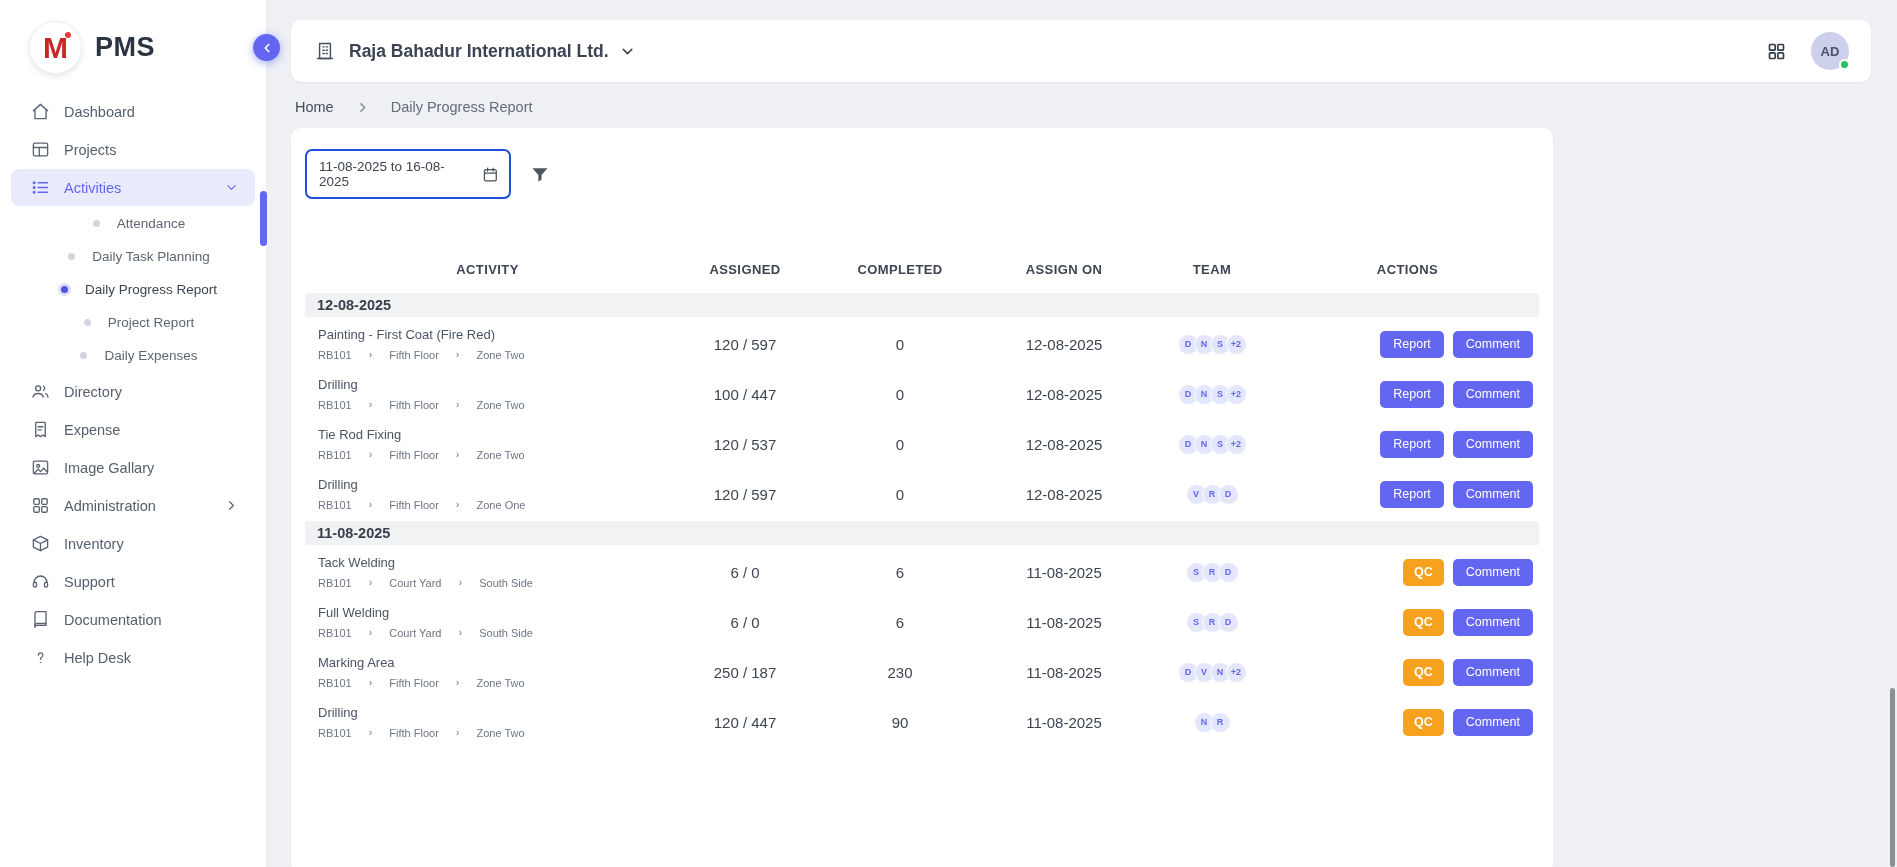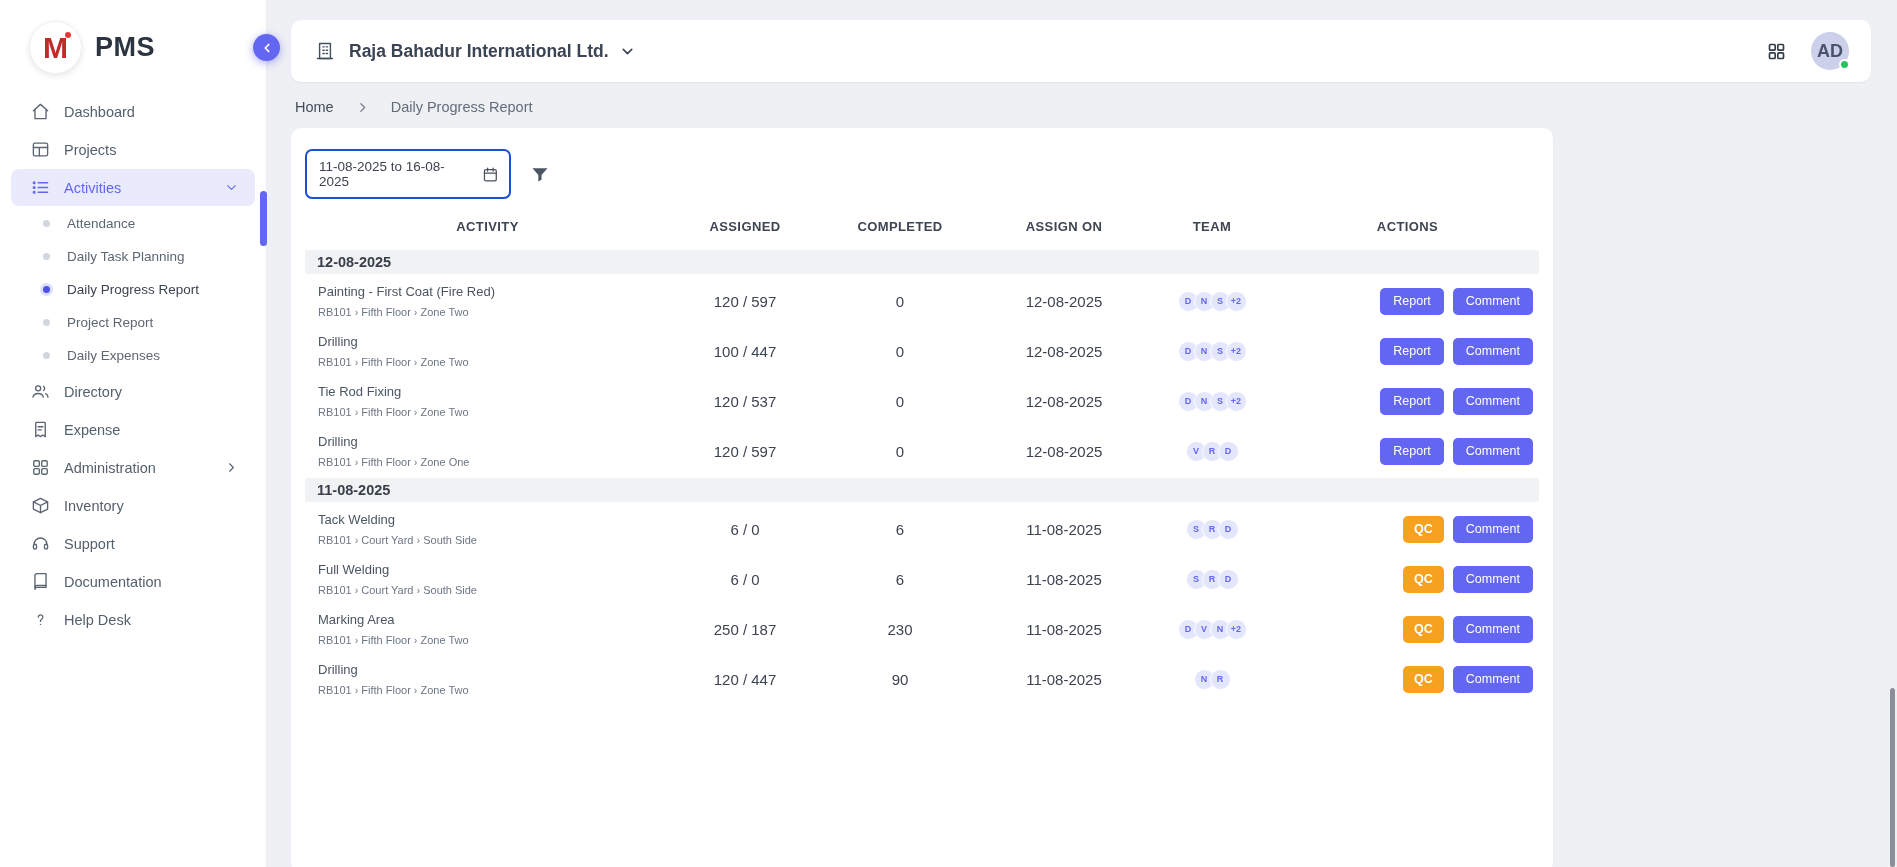--- a/index.html
+++ b/index.html
@@ -33,21 +33,21 @@
     padding:9px 16px 9px 20px; margin:1px 11px; border-radius:8px;
     color:#55606e; font-size:14.5px; cursor:pointer; position:relative;
   }
   .nav-icon { width:19px; height:19px; display:flex; color:#5b6472; flex:none; }
   .nav-icon svg, .nav-chevron svg { width:100%; height:100%; }
   .nav-item.active { background:#e9ebfd; color:#6366f1; font-weight:500; }
   .nav-item.active .nav-icon { color:#6366f1; }
   .nav-chevron { width:15px; height:15px; margin-left:auto; display:flex; color:inherit; }
   .sub-item {
     display:flex; align-items:center; gap:17px;
-    padding:9px 31px 9px 43px; font-size:13.5px; color:#5d6673; cursor:pointer;
+    padding:9px 31px 9px 43px; font-size:13.5px; color:#5d6673; cursor:pointer;justify-content:center;
   }
   .sub-dot { width:7px; height:7px; border-radius:50%; background:#d2d6de; flex:none; }
   .sub-item.active { color:#3c4350; font-weight:500; }
   .sub-item.active .sub-dot { background:#4f52e0; box-shadow:0 0 0 3px #dddefb; }
 
   .collapse-btn {
     position:absolute; left:253px; top:34px; width:27px; height:27px; border-radius:50%;
     background:#6366f1; border:none; color:#fff; display:flex; align-items:center; justify-content:center;
     box-shadow:0 2px 8px rgba(99,102,241,.55); cursor:pointer; z-index:10; padding:0;
   }
@@ -65,21 +65,21 @@
     box-shadow:0 1px 2px rgba(16,24,40,.05);
   }
   .building-ic { width:20px; height:20px; color:#44505e; display:flex; }
   .building-ic svg, .apps-ic svg, .crumb-sep svg, .co-chev svg { width:100%; height:100%; }
   .company { font-size:17.5px; font-weight:600; color:#3b4453; margin-left:14px; cursor:pointer; }
   .co-chev { width:17px; height:17px; margin-left:10px; color:#3b4453; display:flex; cursor:pointer; }
   .topbar-right { margin-left:auto; display:flex; align-items:center; gap:24px; }
   .apps-ic { width:21px; height:21px; color:#323c49; display:flex; cursor:pointer; }
   .avatar {
     width:38px; height:38px; border-radius:50%; background:#ccd0ea; color:#49536b;
-    font-size:18px; font-weight:700; display:flex; align-items:center; justify-content:center;
+    font-size:13px; font-weight:700; display:flex; align-items:center; justify-content:center;
     position:relative; cursor:pointer;
   }
   .status-dot { position:absolute; right:-1px; bottom:0; width:11px; height:11px; border-radius:50%;
     background:#22c55e; border:2px solid #fff; }
 
   .breadcrumb { display:flex; align-items:center; gap:22px; padding:17px 6px 13px 4px; font-size:14.5px; }
   .crumb-home { color:#434c59; cursor:pointer; }
   .crumb-sep { width:13px; height:13px; color:#7b8492; display:flex; }
   .crumb-current { color:#626c7a; }
 
@@ -92,30 +92,30 @@
     display:flex; align-items:center; justify-content:space-between; gap:10px;
     width:206px; border:2px solid #1d4ed8; border-radius:7px; padding:8px 10px 8px 12px;
     font-size:13.5px; color:#3d4450; cursor:pointer; background:#fff;
   }
   .cal-ic { width:17px; height:17px; color:#48525f; display:flex; }
   .cal-ic svg { width:100%; height:100%; }
   .funnel-ic { width:20px; height:20px; color:#4b5560; display:flex; cursor:pointer; }
   .funnel-ic svg { width:100%; height:100%; }
 
   .thead, .trow { display:grid; grid-template-columns:365px 150px 160px 168px 128px 1fr; align-items:center; }
-  .thead { padding:4px 0 14px; }
+  .thead { padding:4px 0 14px;margin-top:43px; }
   .th { text-align:center; font-size:13px; font-weight:700; color:#3d4552; letter-spacing:.4px; }
   .group-band {
     background:#f1f2f4; border-radius:2px; padding:4px 12px; margin:2px 0;
     font-size:14.5px; font-weight:700; color:#39404c;
   }
   .trow { padding:8px 0; }
   .cell-activity { padding-left:13px; }
   .activity-name { font-size:13px; color:#4b5563; margin-bottom:7px; }
-  .activity-path { display:flex; align-items:flex-end; gap:3px; font-size:11px; color:#6d7684; }
+  .activity-path { display:flex; align-items:flex-start; gap:17px; font-size:11px; color:#6d7684; }
   .path-sep { color:#98a1ad; font-size:11px; font-weight:700; line-height:1; }
   .cell-num { text-align:center; font-size:15px; color:#3d4450; }
   .cell-team { display:flex; justify-content:center; align-items:center; }
   .chip {
     width:21px; height:21px; border-radius:50%; background:#e4e6fb; color:#6366f1;
     font-size:9px; font-weight:700; display:flex; align-items:center; justify-content:center;
     border:1.5px solid #fff; margin-left:-5px;
   }
   .chip:first-child { margin-left:0; }
   .cell-actions { display:flex; justify-content:flex-end; gap:9px; padding-right:6px; }
@@ -208,20 +208,30 @@
           <span class="nav-label">Directory</span>
         </div>
         <div class="nav-item">
           <span class="nav-icon">
             <svg viewBox="0 0 24 24" fill="none" stroke="currentColor" stroke-width="1.7" stroke-linecap="round" stroke-linejoin="round">
               <path d="M7 3h10a1 1 0 0 1 1 1v17l-3-2-3 2-3-2-3 2V4a1 1 0 0 1 1-1z"></path>
               <path d="M9 8.5h6M9 12.5h4"></path>
             </svg>
           </span>
           <span class="nav-label">Expense</span>
+        </div>
+        <div class="nav-item">
+          <span class="nav-icon">
+            <svg viewBox="0 0 24 24" fill="none" stroke="currentColor" stroke-width="1.7" stroke-linecap="round" stroke-linejoin="round">
+              <rect x="3" y="4" width="18" height="16" rx="2"></rect>
+              <circle cx="9" cy="10" r="1.8"></circle>
+              <path d="M4.5 19l4.5-5 3 3.2 4-4.2 3.5 3.8"></path>
+            </svg>
+          </span>
+          <span class="nav-label">Image Gallary</span>
         </div>
         <div class="nav-item">
           <span class="nav-icon">
             <svg viewBox="0 0 24 24" fill="none" stroke="currentColor" stroke-width="1.7" stroke-linecap="round" stroke-linejoin="round">
               <rect x="3.5" y="3.5" width="7" height="7" rx="1.4"></rect>
               <rect x="13.5" y="3.5" width="7" height="7" rx="1.4"></rect>
               <rect x="3.5" y="13.5" width="7" height="7" rx="1.4"></rect>
               <rect x="13.5" y="13.5" width="7" height="7" rx="1.4"></rect>
             </svg>
           </span>

